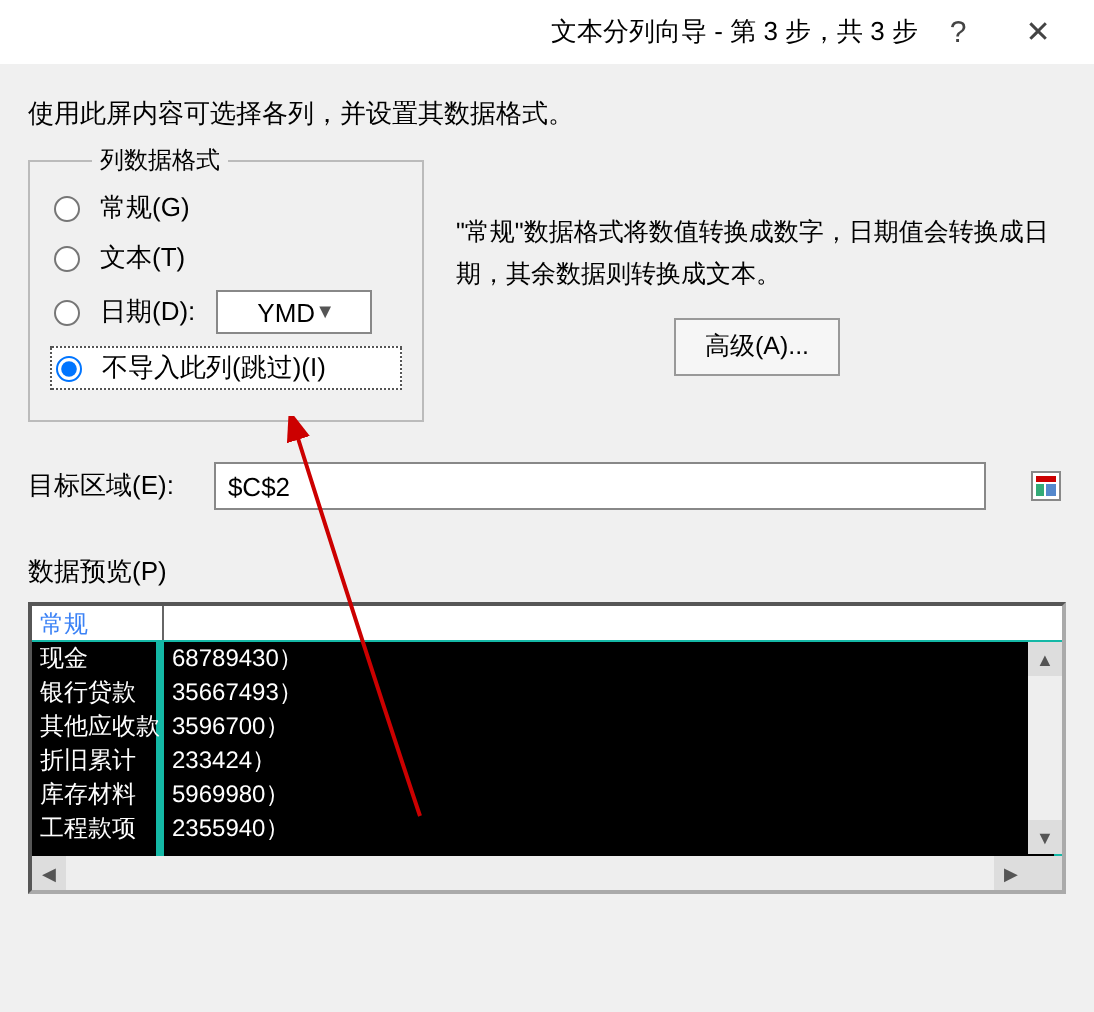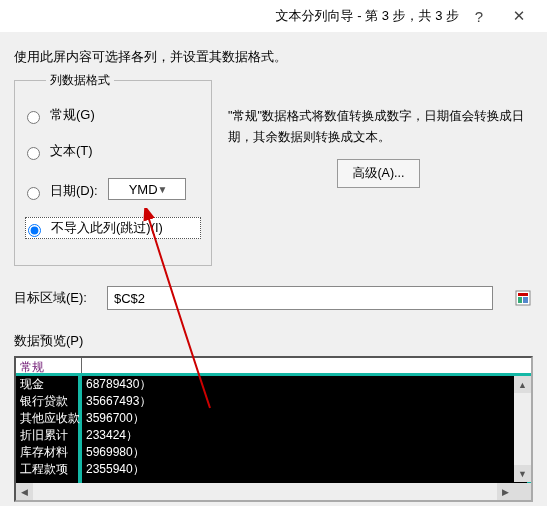--- a/index.html
+++ b/index.html
@@ -43,22 +43,22 @@
     border: 1px solid #bbb;
     padding: 8px 10px 10px 10px;
     width: 198px;
     position: relative;
   }
   .fieldset .legend {
     position: absolute; top: -9px; left: 8px;
     background: #f0f0f0; padding: 0 4px; font-size: 12px; margin-left: 23px;
   }
   .radio-row {
-    display: flex; align-items: flex-end;
-    gap: 6px; margin: 16px 0;
+    display: flex; align-items: center;
+    gap: 6px; margin: 5px 0;
     padding: 1px 2px;
   }
   .radio-row.selected {
     border: 1px dotted #555;
     background: #fff;
   }
   .radio-row input[type="radio"] { margin: 0 4px 0 0; }
   .radio-row label { cursor: pointer; }
   .select-ymd {
     width: 78px; height: 22px;
@@ -104,22 +104,22 @@
     border: 2px inset #aaa;
     background: #000;
     color: #fff;
     position: relative;
     height: 146px;
     overflow: hidden;
   }
   .preview-header {
     display: flex;
     background: #fff;
-    color: #701a75;
-    border-bottom: 3px solid #14b8a6;
+    color: #3b82f6;
+    border-bottom: 1px solid #14b8a6;
     height: 18px;
     font-size: 12px;
   }
   .preview-header .col {
     border-right: 1px solid #666;
     padding: 1px 4px;
   }
   .preview-body {
     display: flex;
     font-size: 12px;

